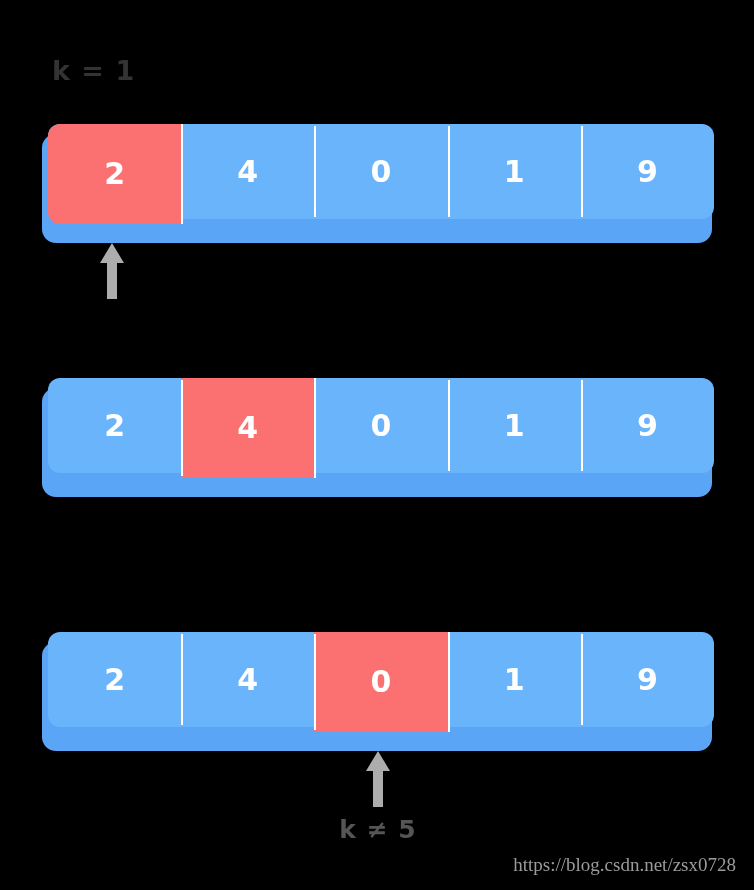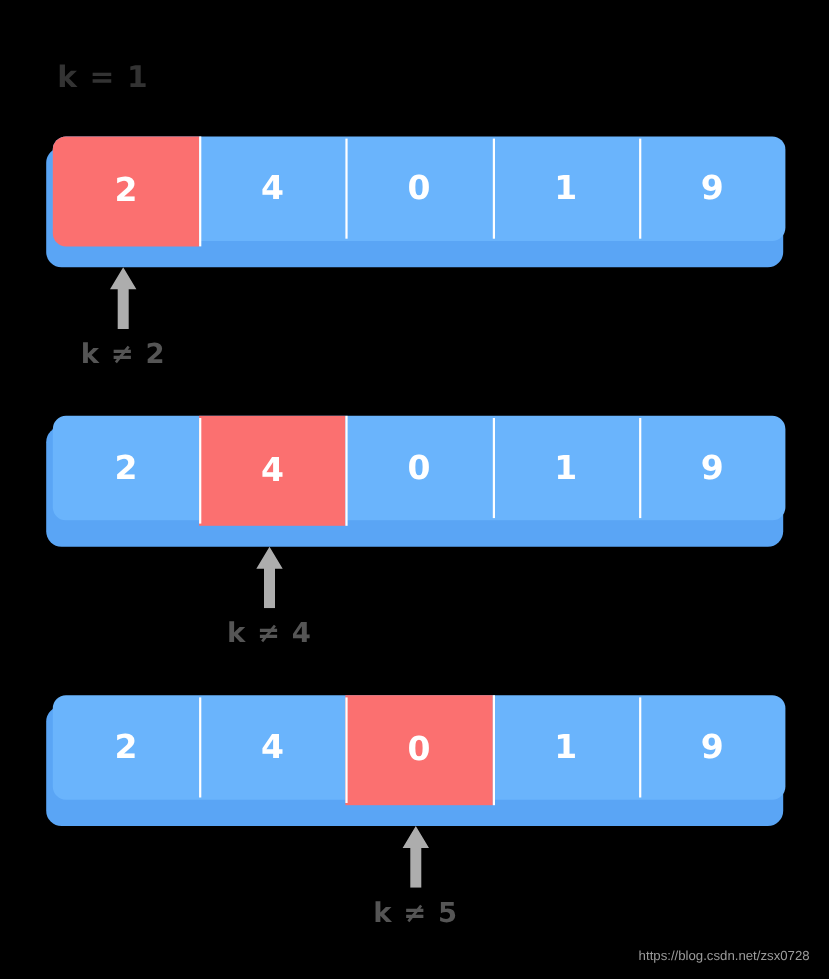--- a/index.html
+++ b/index.html
@@ -141,23 +141,23 @@
     color: #555555;
     white-space: nowrap;
     letter-spacing: 1px;
   }
 
   
   .watermark {
     position: absolute;
     right: 18px;
     bottom: 14px;
-    font-size: 12px;
+    font-size: 19px;
     color: #9b9b9b;
-    font-family: Liberation Sans, sans-serif;
+    font-family: Liberation Serif, serif;
     white-space: nowrap;
   }
 </style>
 </head>
 <body>
 
 <div class="stage">
 
   <div class="k-label">k = 1</div>
 
@@ -181,21 +181,20 @@
           <span class="cell-value">9</span>
         </div>
       </div>
     </div>
   </div>
 
   <div class="pointer" style="left:52px; top:243px;">
     <svg class="arrow" width="26" height="56" viewBox="0 0 26 56">
       <polygon points="13,0 25,20 18,20 18,56 8,56 8,20 1,20" fill="#ADADAD"></polygon>
     </svg>
-    <div class="note">k ≠ 2</div>
   </div>
 
   <div class="array-block" style="top:378px;">
     <div class="array-wrap">
       <div class="array-shadow"></div>
       <div class="array-bar">
         <div class="cell">
           <span class="cell-value">2</span>
         </div>
         <div class="cell hl">
@@ -207,26 +206,20 @@
         <div class="cell">
           <span class="cell-value">1</span>
         </div>
         <div class="cell">
           <span class="cell-value">9</span>
         </div>
       </div>
     </div>
   </div>
 
-  <div class="pointer" style="left:185px; top:497px;">
-    <svg class="arrow" width="26" height="56" viewBox="0 0 26 56">
-      <polygon points="13,0 25,20 18,20 18,56 8,56 8,20 1,20" fill="#ADADAD"></polygon>
-    </svg>
-    <div class="note">k ≠ 4</div>
-  </div>
 
   <div class="array-block" style="top:632px;">
     <div class="array-wrap">
       <div class="array-shadow"></div>
       <div class="array-bar">
         <div class="cell">
           <span class="cell-value">2</span>
         </div>
         <div class="cell">
           <span class="cell-value">4</span>

